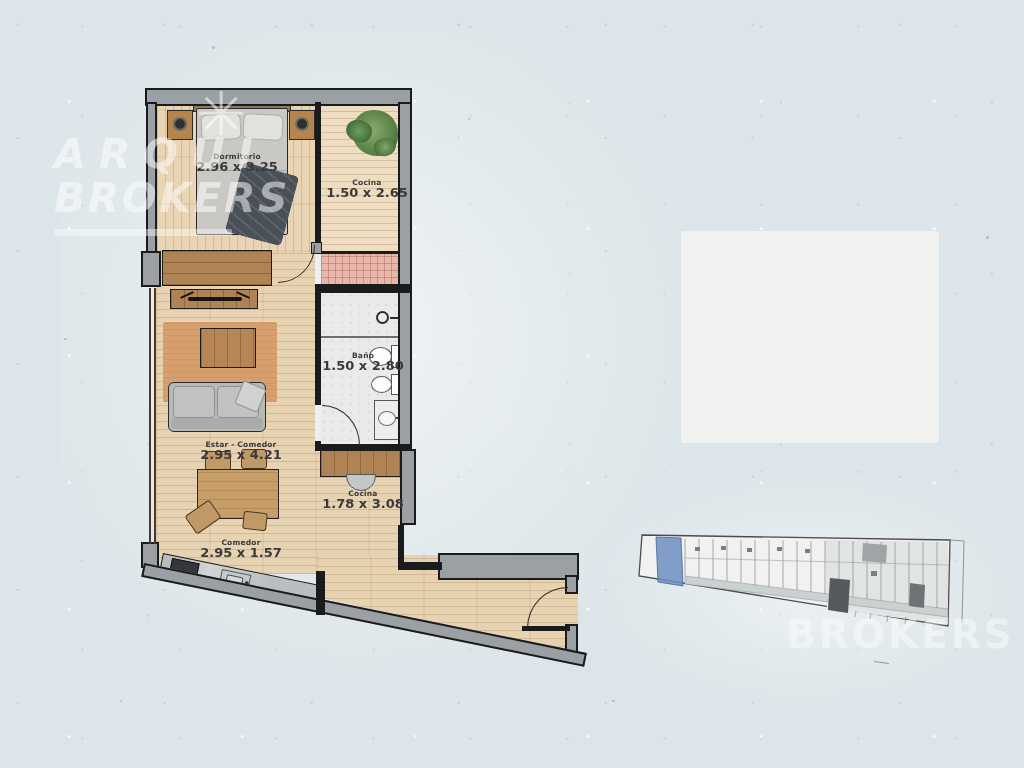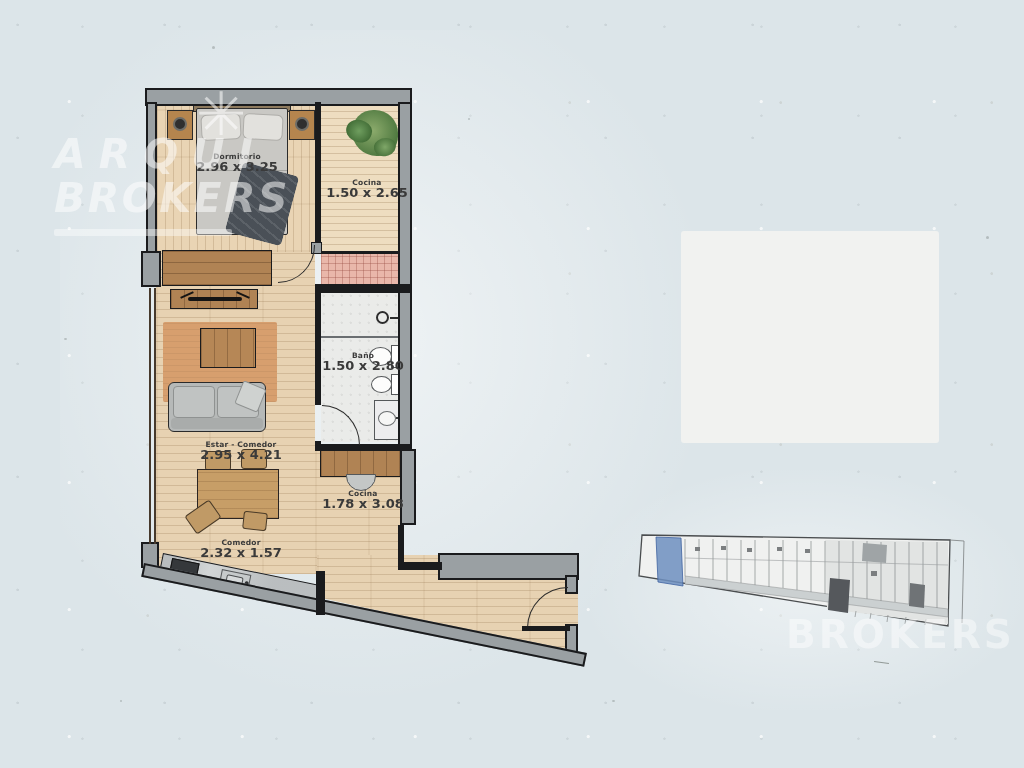--- a/index.html
+++ b/index.html
@@ -180,21 +180,21 @@
   <div class="lbl" style="left:241px;top:428px;margin-top:12px;">
     <span class="rname">Estar - Comedor</span>
     <span class="rdim">2.95 x 4.21</span>
   </div>
   <div class="lbl" style="left:363px;top:489px;">
     <span class="rname">Cocina</span>
     <span class="rdim">1.78 x 3.08</span>
   </div>
   <div class="lbl" style="left:241px;top:538px;">
     <span class="rname">Comedor</span>
-    <span class="rdim">2.32 x 1.57</span>
+    <span class="rdim">2.95 x 1.57</span>
   </div>
 
   <svg class="abs" style="left:625px;top:523px;" width="345" height="140" viewBox="0 0 345 140">
     <polygon points="17,12 325,17 323,103 14,53" fill="#f0f1f0" stroke="#4a4d4f" stroke-width="1.3"></polygon>
     <polygon points="200,17 323,19 323,101 202,86" fill="#e2e4e3" stroke="none"></polygon>
     <polygon points="60,53 323,86 323,94 60,61" fill="#cbd0d1" stroke="#8a8d8f" stroke-width="0.5"></polygon>
     <polygon points="31,14 56,15 58,63 33,59" fill="#6d8fbf" fill-opacity="0.85" stroke="#3f62a0" stroke-width="0.8"></polygon>
     <g stroke="#85898b" stroke-width="0.7">
       <line x1="60" y1="16" x2="60" y2="53"></line>
         <line x1="74" y1="16" x2="74" y2="55"></line>

